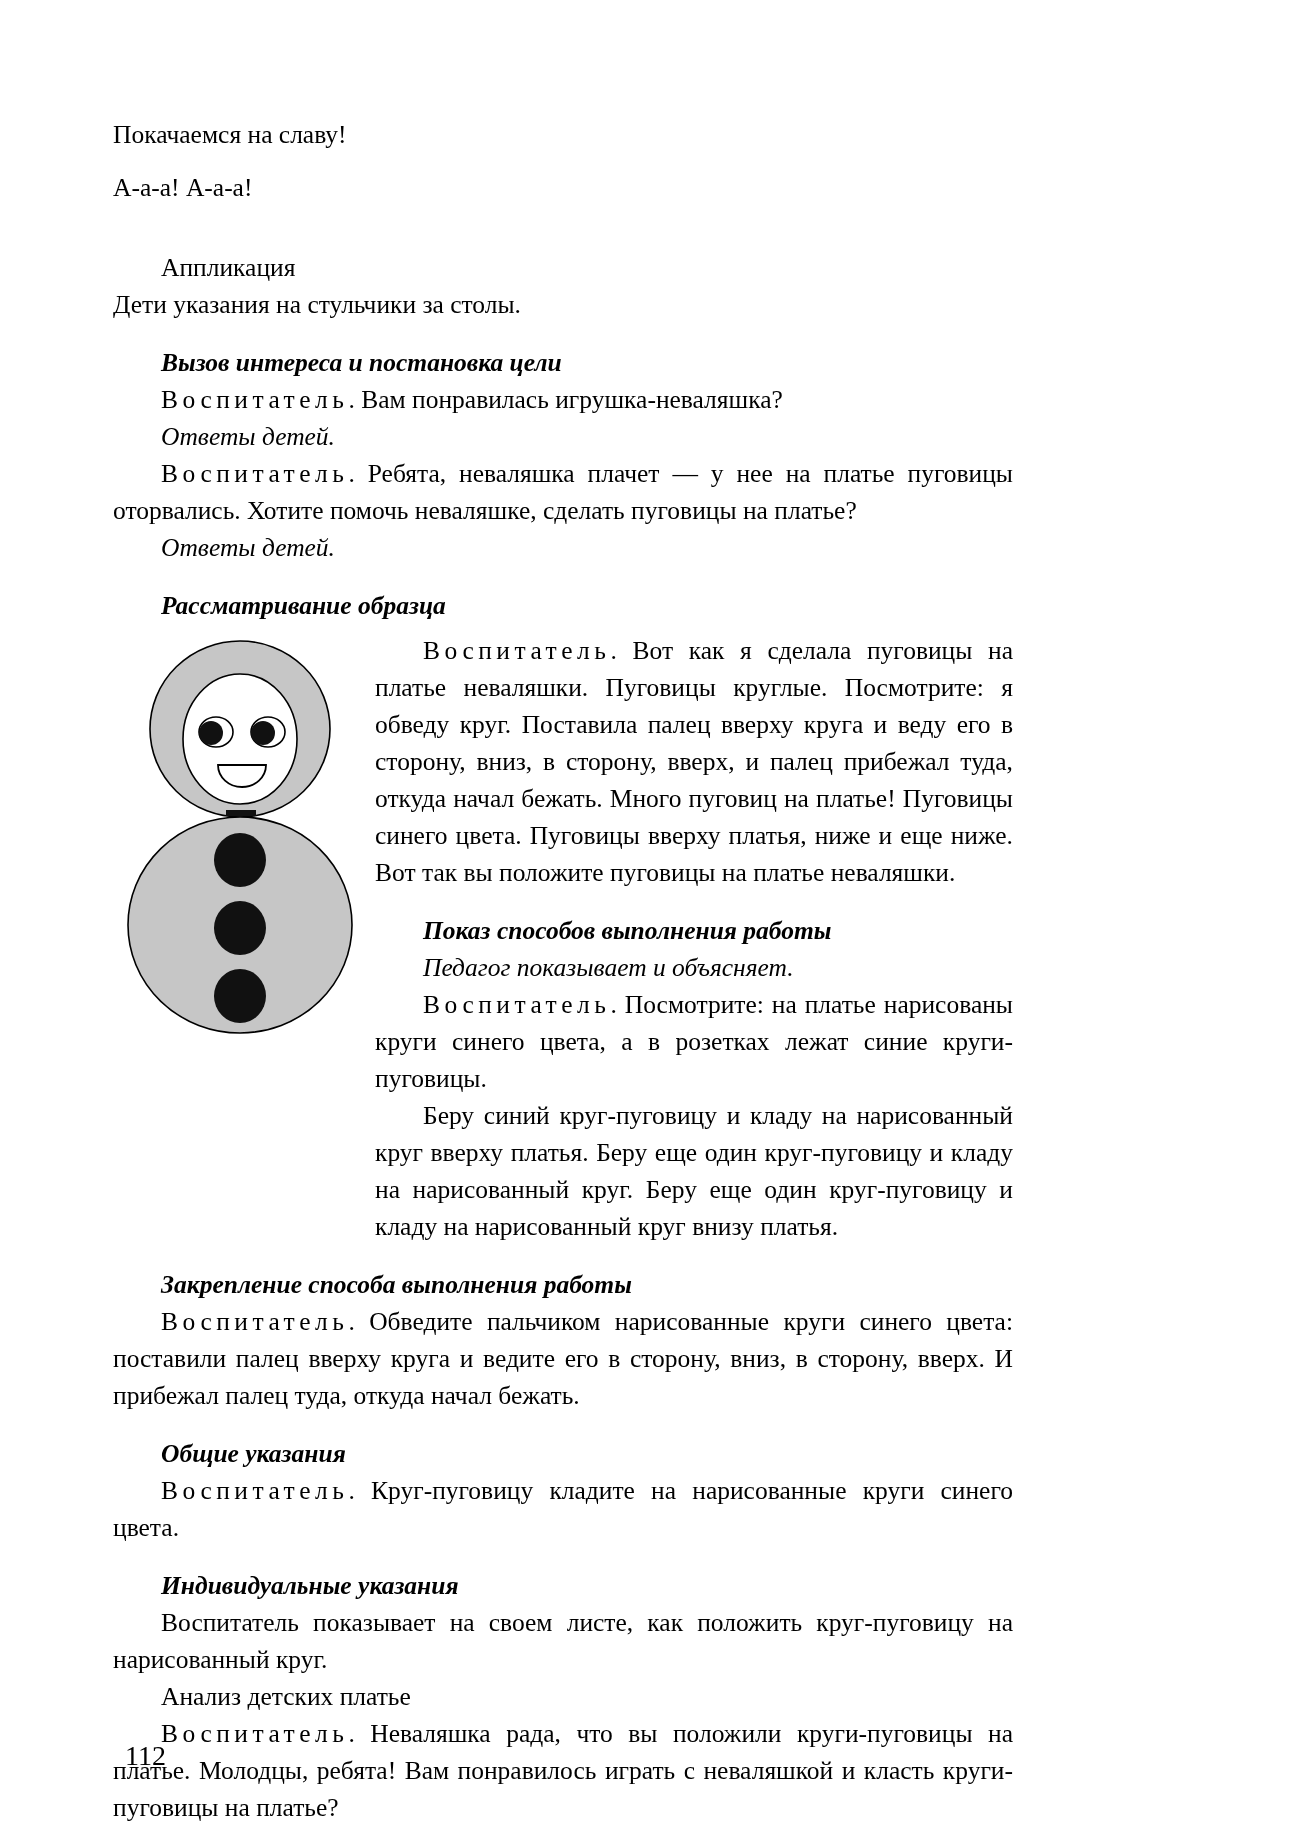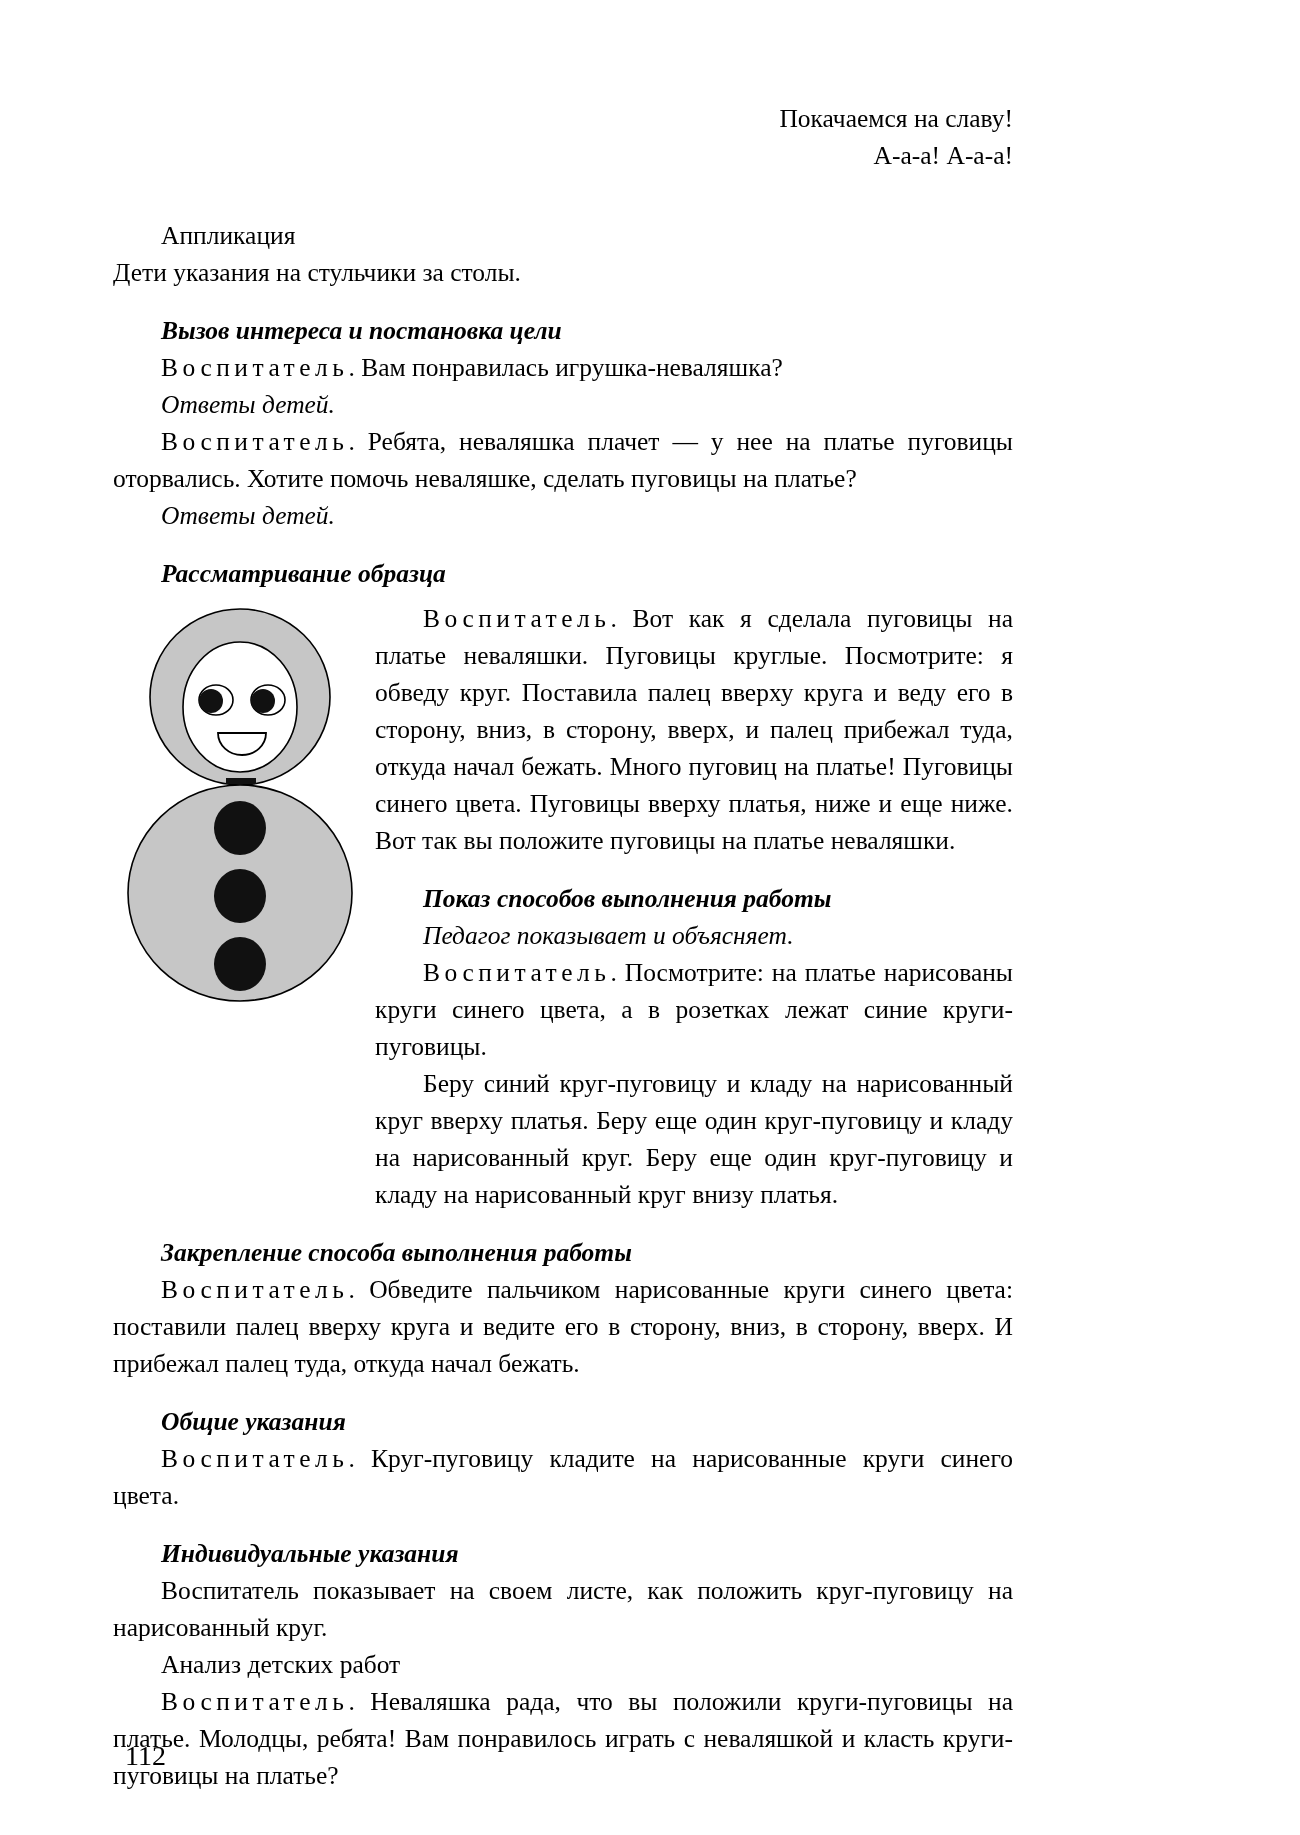--- a/index.html
+++ b/index.html
@@ -40,21 +40,21 @@
     text-align: justify;
     text-justify: inter-word;
     hyphens: manual;
   }
 
   .center {
     text-align: center;
     margin-left: 0;
     text-indent: 0;
   }
-  .center p { text-align: right; }
+  .center p { text-align: left; margin-top: 16px; }
 
   .indent { text-indent: 48px; }
   .noindent { text-indent: 0; }
 
   .bold { font-weight: normal; }
   .italic { font-style: italic; }
   .bolditalic { font-weight: bold; font-style: italic; margin-top: 21px; }
 
   .spaced {
     letter-spacing: 4.5px;
@@ -168,21 +168,21 @@
 
       <p class="indent"><span class="spaced">Воспитатель</span><span>. Обведите пальчиком нарисованные круги синего цвета: поставили палец вверху круга и ведите его в сторону, вниз, в сторону, вверх. И прибежал палец туда, откуда начал бежать.</span></p>
 
       <p class="bolditalic indent">Общие указания</p>
 
       <p class="indent"><span class="spaced">Воспитатель</span><span>. Круг-пуговицу кладите на нарисованные круги синего цвета.</span></p>
 
       <p class="bolditalic indent">Индивидуальные указания</p>
       <p class="indent">Воспитатель показывает на своем листе, как положить круг-пуговицу на нарисованный круг.</p>
 
-      <p class="bold indent">Анализ детских работ</p>
+      <p class="bold indent">Анализ детских платье</p>
 
       <p class="indent"><span class="spaced">Воспитатель</span><span>. Неваляшка рада, что вы положили круги-пуговицы на платье. Молодцы, ребята! Вам понравилось играть с неваляшкой и класть круги-пуговицы на платье?</span></p>
 
     </div>
 
   </div>
 
   <div class="page-number">112</div>
 
 </div>

